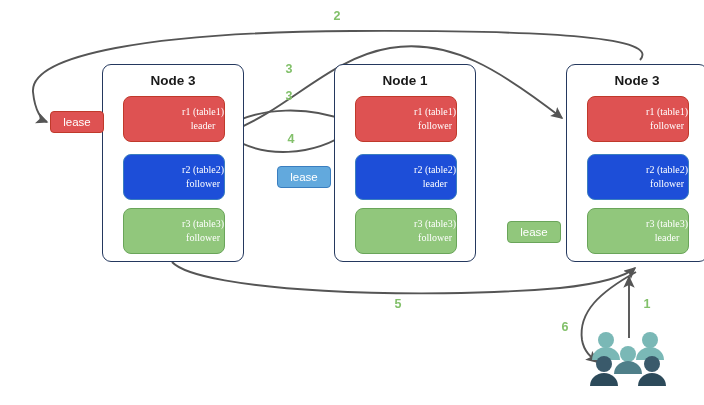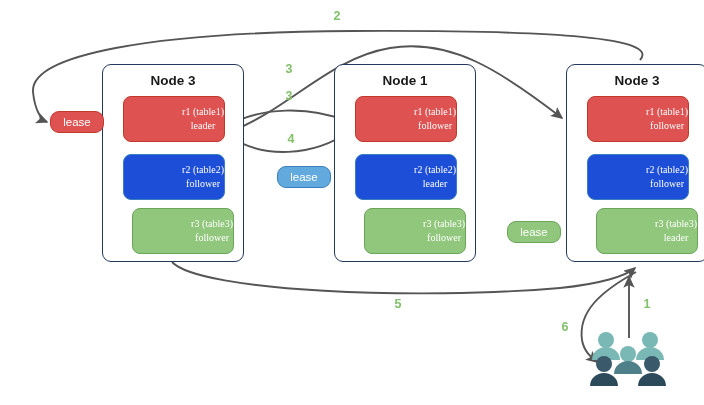--- a/index.html
+++ b/index.html
@@ -27,26 +27,26 @@
     display:flex;align-items:center;justify-content:flex-end;
     text-align:center;
     color:#ffffff;
     font-size:10px;
     line-height:14px;
     font-family:Liberation Serif, serif;
   }
   .replica .rl{display:block;}
   .rep-red{background:#de5252;border:1.6px solid #c0392b;}
   .rep-blue{background:#1d4ed8;border:1.6px solid #3a7ebf;}
-  .rep-green{background:#91c77c;border:1.6px solid #6aa55a;margin-left:9px;}
+  .rep-green{background:#91c77c;border:1.6px solid #6aa55a;}
 
   .lease{
     position:absolute;
     box-sizing:border-box;
-    border-radius:9px;
+    border-radius:4px;
     display:flex;align-items:center;justify-content:center;
     color:#ffffff;font-size:11.5px;
     font-family:"Liberation Sans",sans-serif;
   }
   .lease-red{background:#de5252;border:1.6px solid #c0392b;}
   .lease-blue{background:#62a9dd;border:1.6px solid #3a7ebf;}
   .lease-green{background:#91c77c;border:1.6px solid #6aa55a;}
 
   .edge-label{
     position:absolute;

